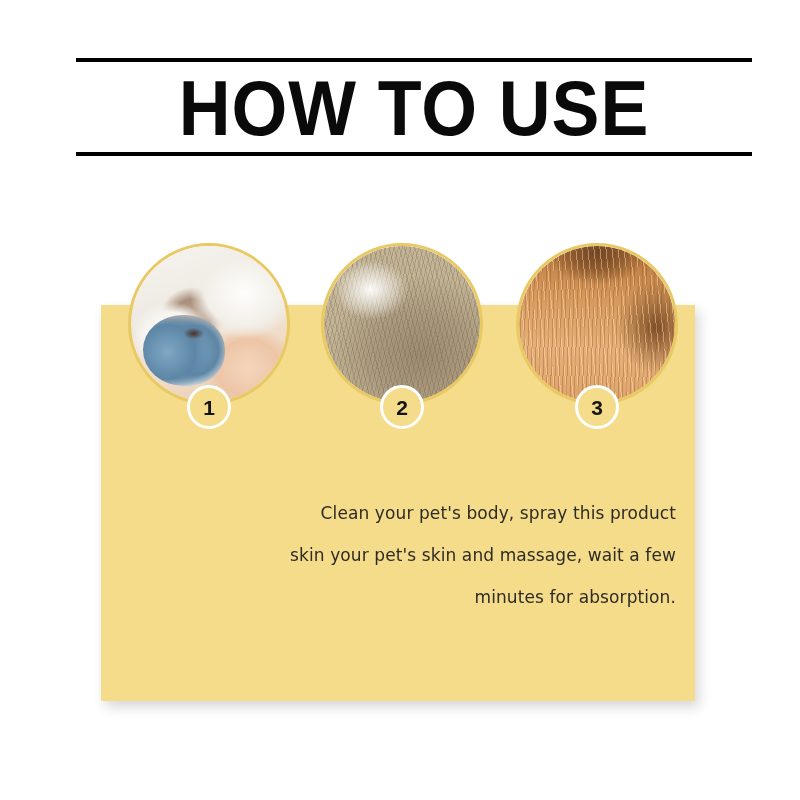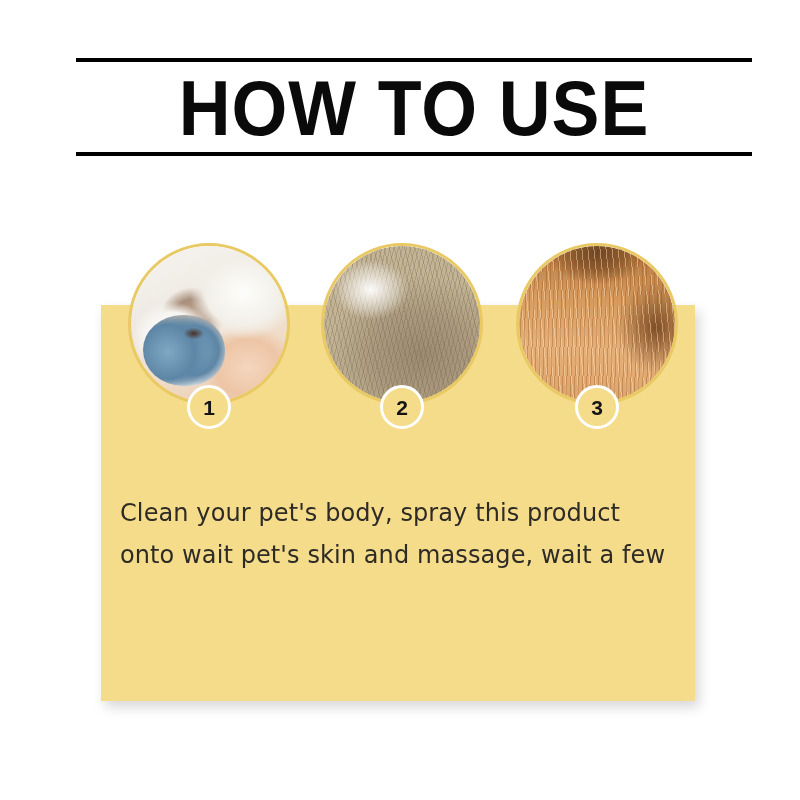--- a/index.html
+++ b/index.html
@@ -154,24 +154,24 @@
     color: #141414;
     line-height: 1;
   }
 
   
   .caption {
     position: absolute;
     left: 120px;
     top: 492px;
     width: 556px;
-    text-align: left;
+    text-align: right;
     font-family: "DejaVu Sans", sans-serif;
     font-weight: 400;
-    font-size: 24px;
+    font-size: 17px;
     line-height: 42px;
     color: #2e2b26;
     letter-spacing: 0.1px;
   }
   .caption-line { display: block; white-space: nowrap; }
 </style>
 </head>
 <body>
 
 <div class="header">
@@ -202,14 +202,15 @@
     <div class="thumb">
       <div class="thumb-art art-fur-ginger"></div>
     </div>
     <div class="badge">3</div>
   </div>
 
 </div>
 
 <div class="caption">
   <span class="caption-line">Clean your pet's body, spray this product</span>
-  <span class="caption-line">onto wait pet's skin and massage, wait a few</span>
+  <span class="caption-line">skin your pet's skin and massage, wait a few</span>
+  <span class="caption-line">minutes for absorption.</span>
 </div>
 
 </body></html>

